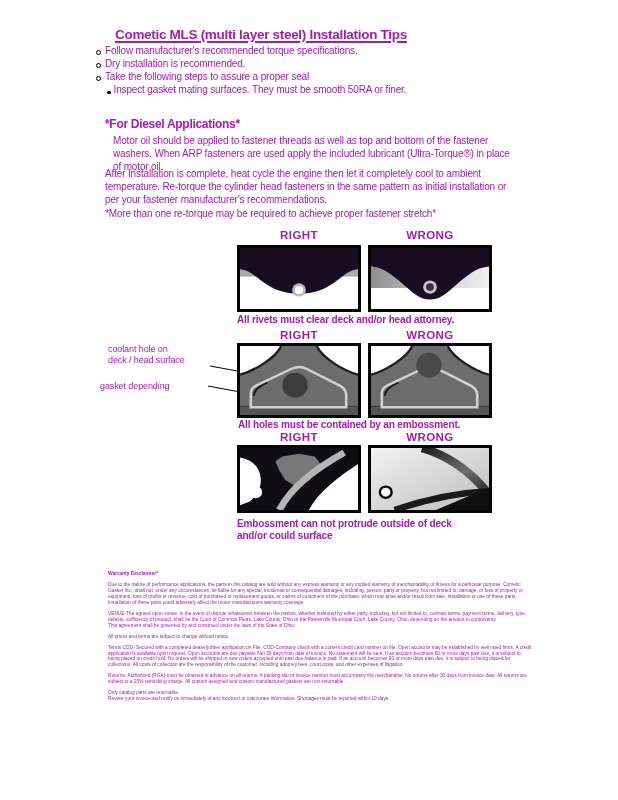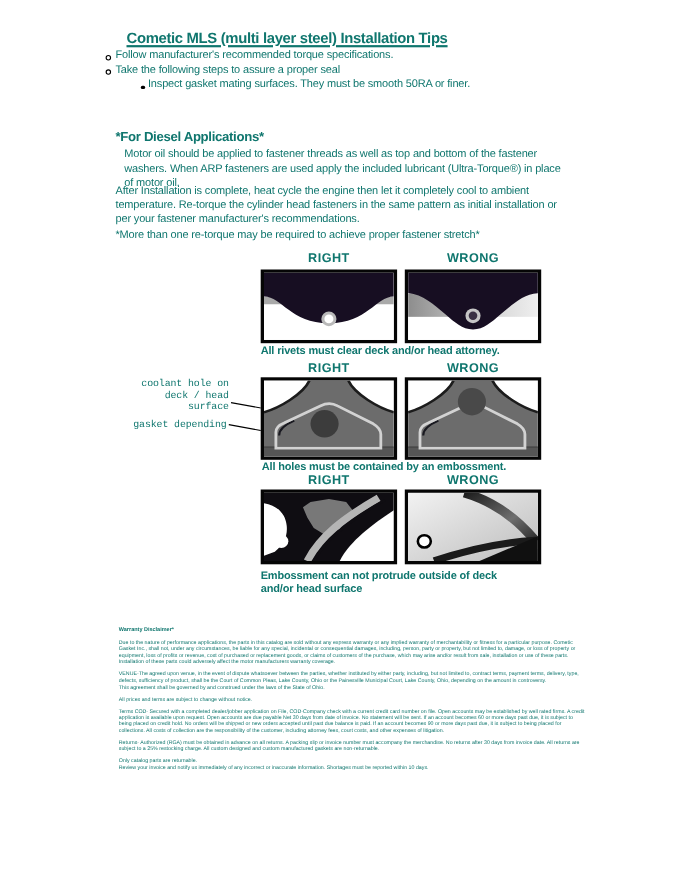--- a/index.html
+++ b/index.html
@@ -1,53 +1,57 @@
 <!DOCTYPE html>
 <html><head>
 <meta charset="utf-8">
 <style>
   html,body{margin:0;padding:0;background:#fff;}
   #page{position:relative;width:618px;height:800px;background:#ffffff;overflow:hidden;
-        font-family:"Liberation Sans", sans-serif;color:#0f766e;}
+        font-family:"Liberation Sans", sans-serif;color:#a21caf;}
   .abs{position:absolute;}
   
   .title{font-size:13.5px;font-weight:bold;letter-spacing:-0.3px;
          text-decoration:underline;text-decoration-thickness:1.5px;text-underline-offset:2px;}
   .body-txt{font-size:10px;line-height:13px;letter-spacing:-0.15px;}
   .bullet-row{display:flex;align-items:flex-end;}
   .odot{width:3px;height:3px;border:1px solid #000;border-radius:50%;display:inline-block;
         flex:0 0 auto;margin-right:4px;position:relative;top:-2px;}
   .fdot{width:3.5px;height:3.5px;background:#000;border-radius:50%;display:inline-block;
         flex:0 0 auto;margin-right:3px;position:relative;top:-2px;}
-  .sub{margin-left:32px;}
+  .sub{margin-left:11px;}
   .h2{font-size:12px;font-weight:bold;letter-spacing:-0.3px;}
   .para{font-size:10px;line-height:13.2px;letter-spacing:-0.15px;width:402px;}
   .dlabel{font-size:11.5px;font-weight:600;letter-spacing:0.4px;width:124px;text-align:center;}
   .caption{font-size:10px;font-weight:bold;letter-spacing:-0.15px;line-height:11.5px;}
   .imgbox{box-sizing:border-box;width:124px;border:3px solid #050505;background:#fff;}
   .imgbox svg{display:block;width:100%;height:100%;}
-  .ann{font-size:9px;line-height:10.5px;letter-spacing:-0.1px;text-align:right;font-family:Liberation Mono, monospace;}
+  .ann{font-size:9px;line-height:10.5px;letter-spacing:-0.1px;}
   
   .legal{width:424px;font-size:4.8px;line-height:5.85px;letter-spacing:0;}
   .legal-h{font-weight:bold;font-size:5px;margin:0 0 5.5px 0;}
   .legal p{margin:0 0 5.2px 0;}
   .legal p.tight{margin-top:-5.2px;}
   .docnum{font-size:14px;letter-spacing:0.3px;}
 </style>
 </head>
 <body>
 
 <div id="page">
 
   <div class="abs title" style="left:115px;top:27px;">Cometic MLS (multi layer steel) Installation Tips</div>
 
   <div class="abs body-txt" style="left:96px;top:44px;width:470px;">
     <div class="bullet-row">
       <span class="odot"></span>
       <span>Follow manufacturer's recommended torque specifications.</span>
+    </div>
+    <div class="bullet-row">
+      <span class="odot"></span>
+      <span>Dry installation is recommended.</span>
     </div>
     <div class="bullet-row">
       <span class="odot"></span>
       <span>Take the following steps to assure a proper seal</span>
     </div>
     <div class="bullet-row sub">
       <span class="fdot"></span>
       <span>Inspect gasket mating surfaces.  They must be smooth 50RA or finer.</span>
     </div>
   </div>
@@ -166,21 +170,21 @@
       <rect x="0" y="0" width="120" height="66" fill="url(#g-light)"></rect>
       <path d="M52 0 C78 8 100 24 118 47" fill="none" stroke="url(#g-dark)" stroke-width="9"></path>
       <path d="M24 66 C52 56 84 48 118 46" fill="none" stroke="#1a1a1a" stroke-width="7"></path>
       <path d="M66 66 L120 42 V66 Z" fill="#101010"></path>
       <circle cx="15" cy="47" r="6" fill="#ffffff" stroke="#000000" stroke-width="2.4"></circle>
     </svg>
   </div>
 
   <div class="abs caption" style="left:237px;top:518px;">
     <div>Embossment can not protrude outside of deck</div>
-    <div>and/or head surface</div>
+    <div>and/or could surface</div>
   </div>
 
   <div class="abs legal" style="left:108px;top:571px;">
     <div class="legal-h">Warranty Disclaimer*</div>
     <p>Due to the nature of performance applications, the parts in this catalog are sold without any express warranty or any implied warranty of merchantability or fitness for a particular purpose.  Cometic Gasket Inc., shall not, under any circumstances, be liable for any special, incidental or consequential damages, including, person, party or property, but not limited to, damage, or loss of property or equipment, loss of profits or revenue, cost of purchased or replacement goods, or claims of customers of the purchase, which may arise and/or result from sale, installation or use of these parts.  Installation of these parts could adversely affect the motor manufacturers warranty coverage.</p>
     <p>VENUE-The agreed upon venue, in the event of dispute whatsoever between the parties, whether instituted by either party, including, but not limited to, contract terms, payment terms, delivery, type, defects, sufficiency of product, shall be the Court of Common Pleas, Lake County, Ohio or the Painesville Municipal Court, Lake County, Ohio, depending on the amount in controversy.</p>
     <p class="tight">This agreement shall be governed by and construed under the laws of the State of Ohio.</p>
     <p>All prices and terms are subject to change without notice.</p>
     <p>Terms COD- Secured with a completed dealer/jobber application on File, COD-Company check with a current credit card number on file.  Open accounts may be established by well rated firms.  A credit application is available upon request.  Open accounts are due payable Net 30 days from date of invoice.  No statement will be sent.  If an account becomes 60 or more days past due, it is subject to being placed on credit hold.  No orders will be shipped or new orders accepted until past due balance is paid.  If an account becomes 90 or more days past due, it is subject to being placed for collections.  All costs of collection are the responsibility of the customer, including attorney fees, court costs, and other expenses of litigation.</p>
     <p>Returns- Authorized (RGA) must be obtained in advance on all returns.  A packing slip or invoice number must accompany the merchandise.  No returns after 30 days from invoice date.  All returns are subject to a 25% restocking charge.  All custom designed and custom manufactured gaskets are non-returnable.</p>

